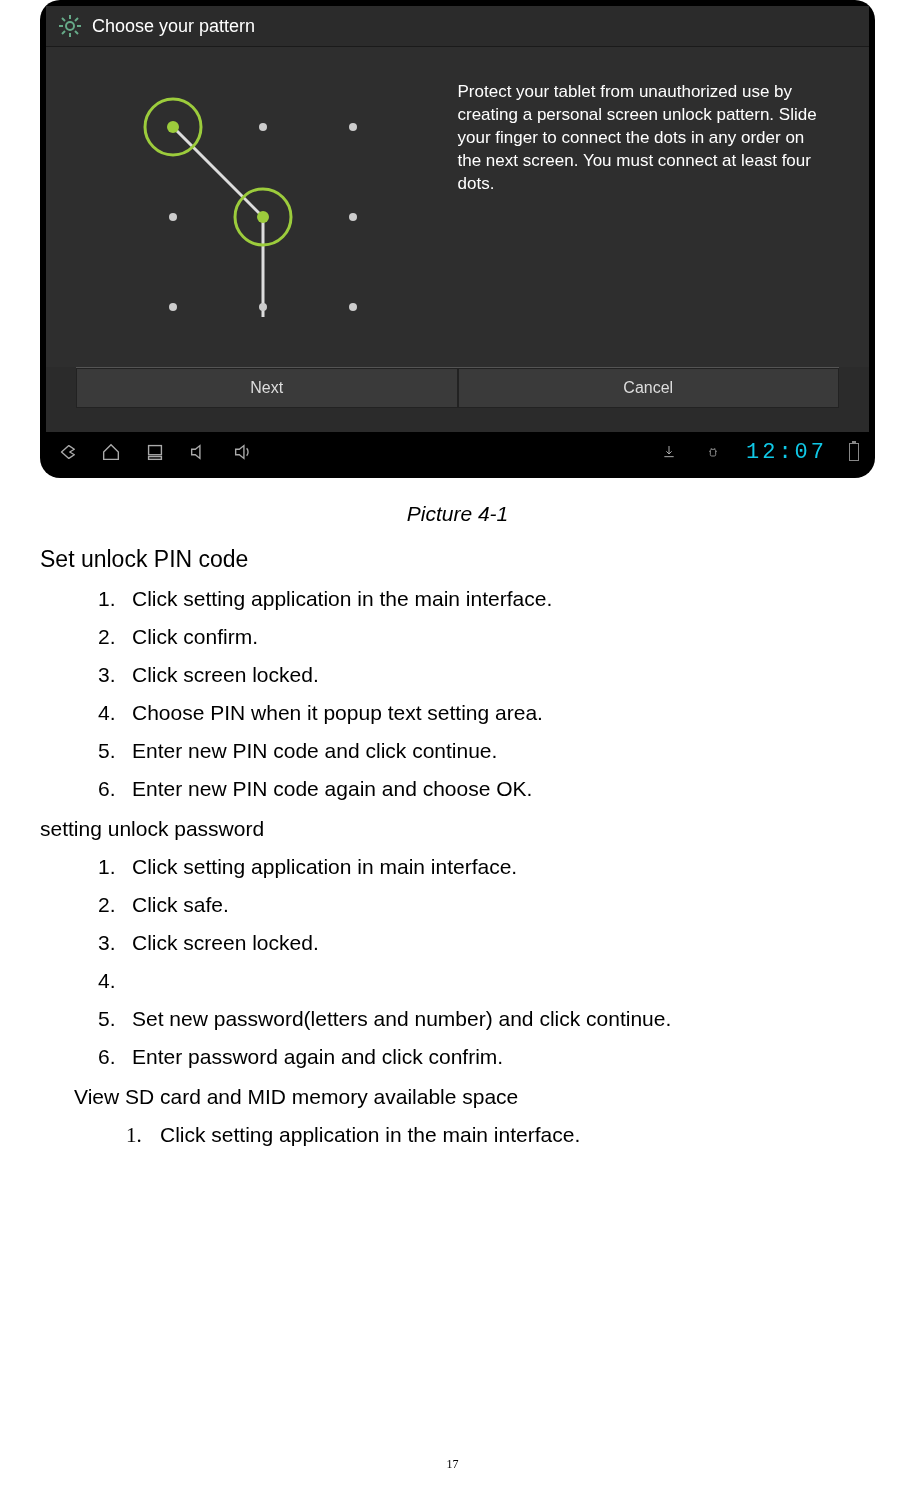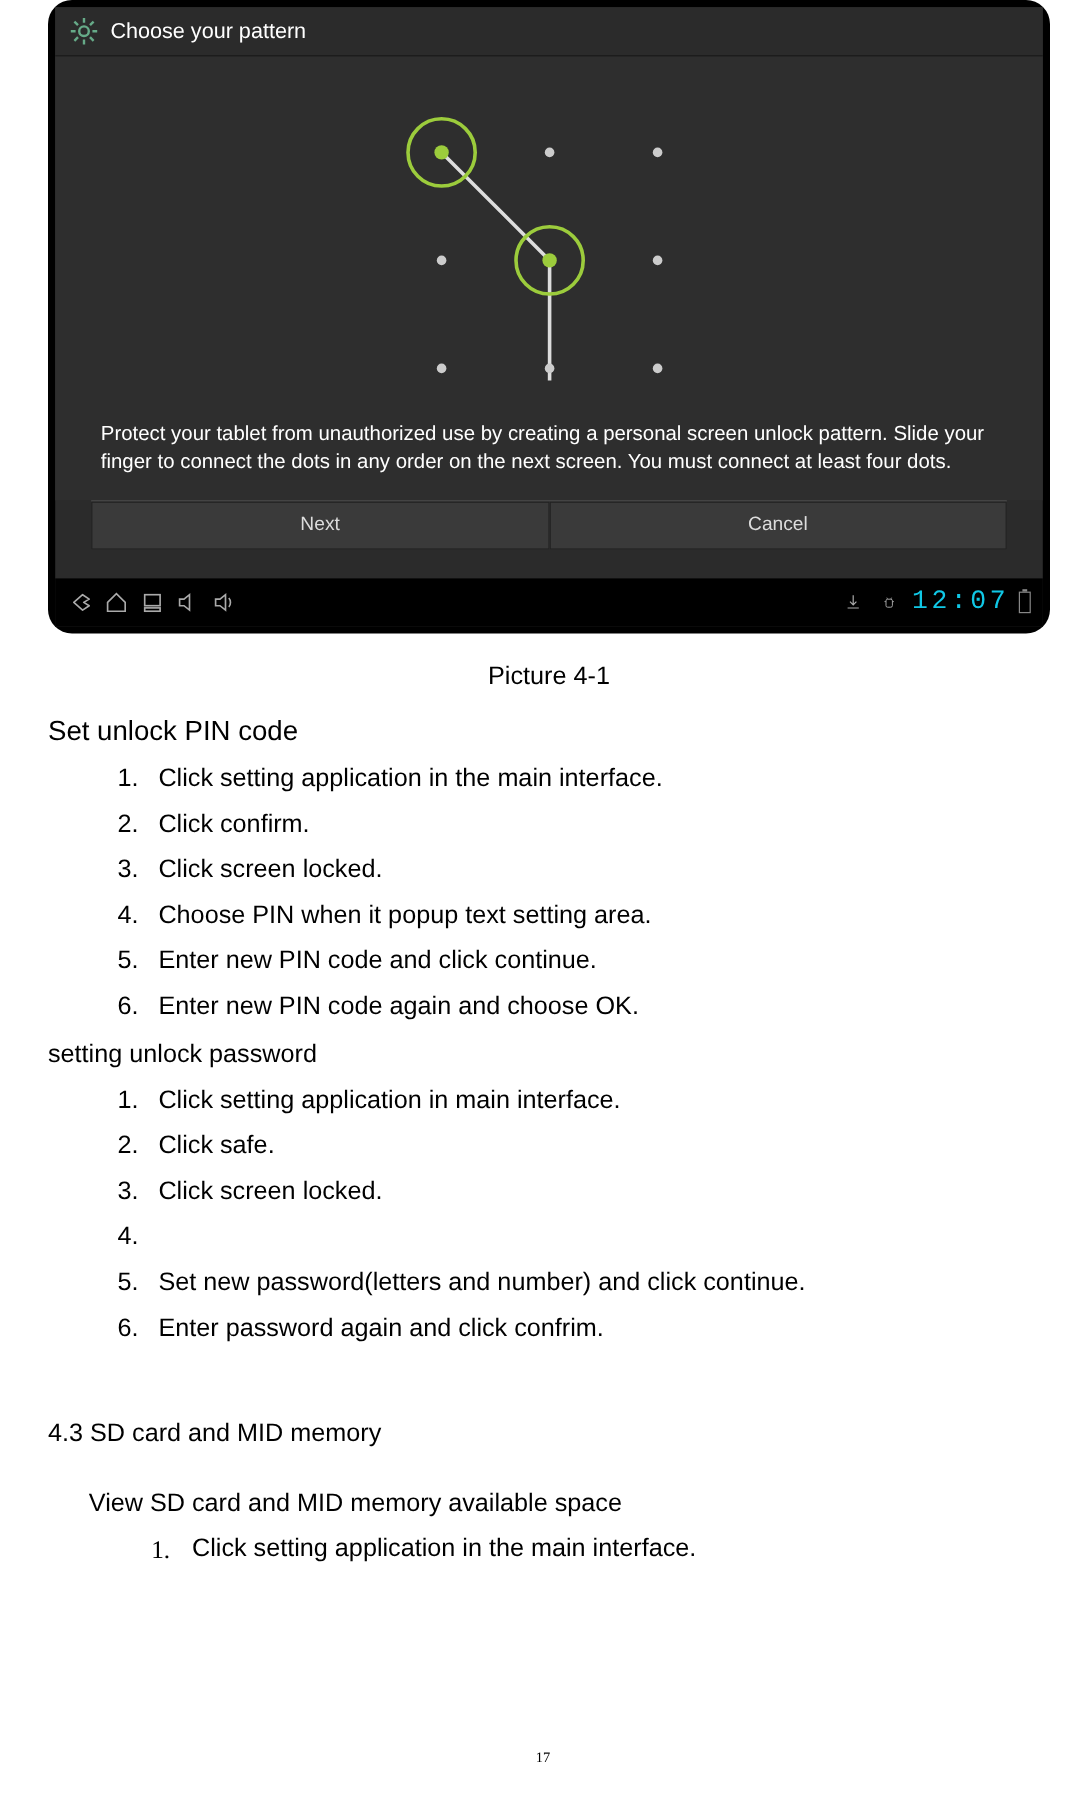--- a/index.html
+++ b/index.html
@@ -37,21 +37,20 @@
     width: 28px; height: 28px;
     display: inline-flex; align-items: center; justify-content: center;
   }
   .title-text { color: #fff; font-size: 18px; }
   .work-area {
     display: flex;
     padding: 30px 30px 20px 30px;
     background: #2e2e2e;
     border-top: 1px solid #1a1a1a;
     min-height: 320px;
-    flex-direction: column;
   }
   .pattern-area {
     flex: 1;
     display: flex;
     align-items: flex-start;
     justify-content: center;
     padding-top: 10px;
   }
   .pattern-svg { width: 260px; height: 260px; }
   .help-area {
@@ -78,39 +77,40 @@
   }
   .sys-bar {
     display: flex;
     align-items: center;
     justify-content: space-between;
     background: #000;
     padding: 4px 10px;
     height: 40px;
   }
   .sys-left, .sys-right {
-    display: flex; align-items: center; gap: 8px;
+    display: flex; align-items: center; gap: 22px;
     color: #888;
   }
   .sys-icon { width: 22px; height: 22px; display: inline-flex; align-items:center; justify-content:center; }
   .clock {
     color: #10c8e6;
     font-family: "Courier New", monospace;
     letter-spacing: 3px;
     font-size: 22px;
   }
   .batt { width: 10px; height: 18px; border: 1px solid #888; position: relative; }
   .batt::before {
     content: ""; position: absolute; top: -3px; left: 2px; width: 4px; height: 2px; background: #888;
   }
 
   
   .caption {
     text-align: center;
     padding: 6px 0 16px 0;
+    font-style: italic;
   }
   .sub-head {
     margin: 4px 0 14px 0;
     font-size: 23px;
   }
   ol.steps {
     list-style: none;
     margin: 0 0 16px 0;
     padding-left: 58px;
   }
@@ -314,21 +314,20 @@
     <li>
         <span class="num">5.</span>
         <span>Set new password(letters and number) and click continue.</span>
       </li>
     <li>
         <span class="num">6.</span>
         <span>Enter password again and click confrim.</span>
       </li>
   </ol>
 
-  <div class="section-head">4.3 SD card and MID memory</div>
   <div class="sub-head2">View SD card and MID memory available space</div>
   <ol class="steps2">
     <li>
         <span class="num">1.</span>
         <span class="txt">Click setting application in the main interface.</span>
       </li>
   </ol>
 
 </div>
 

